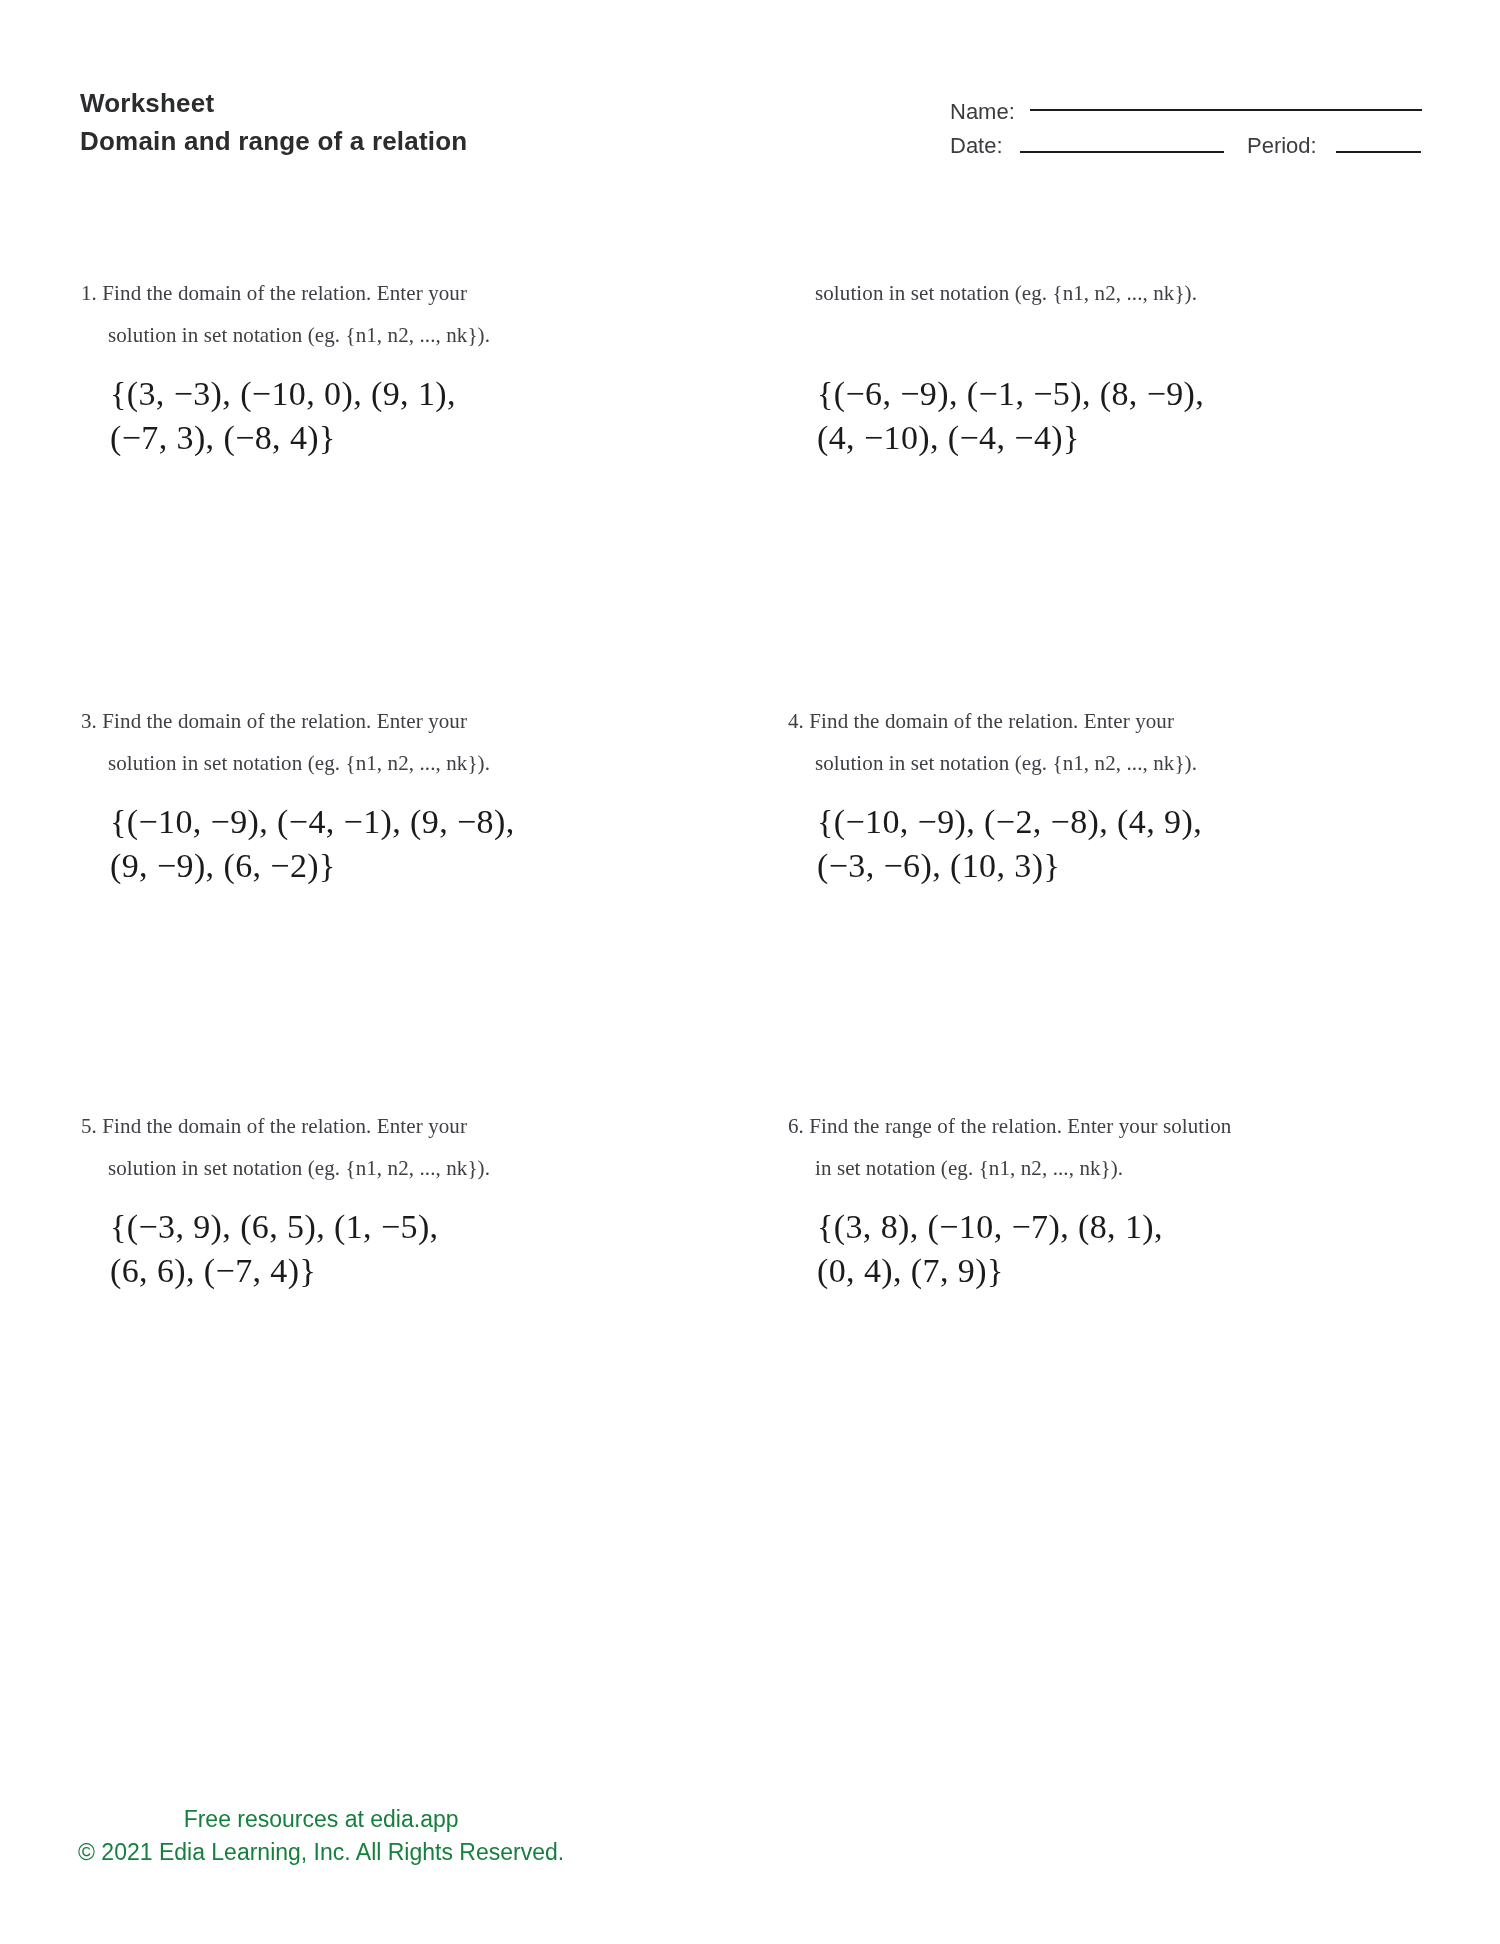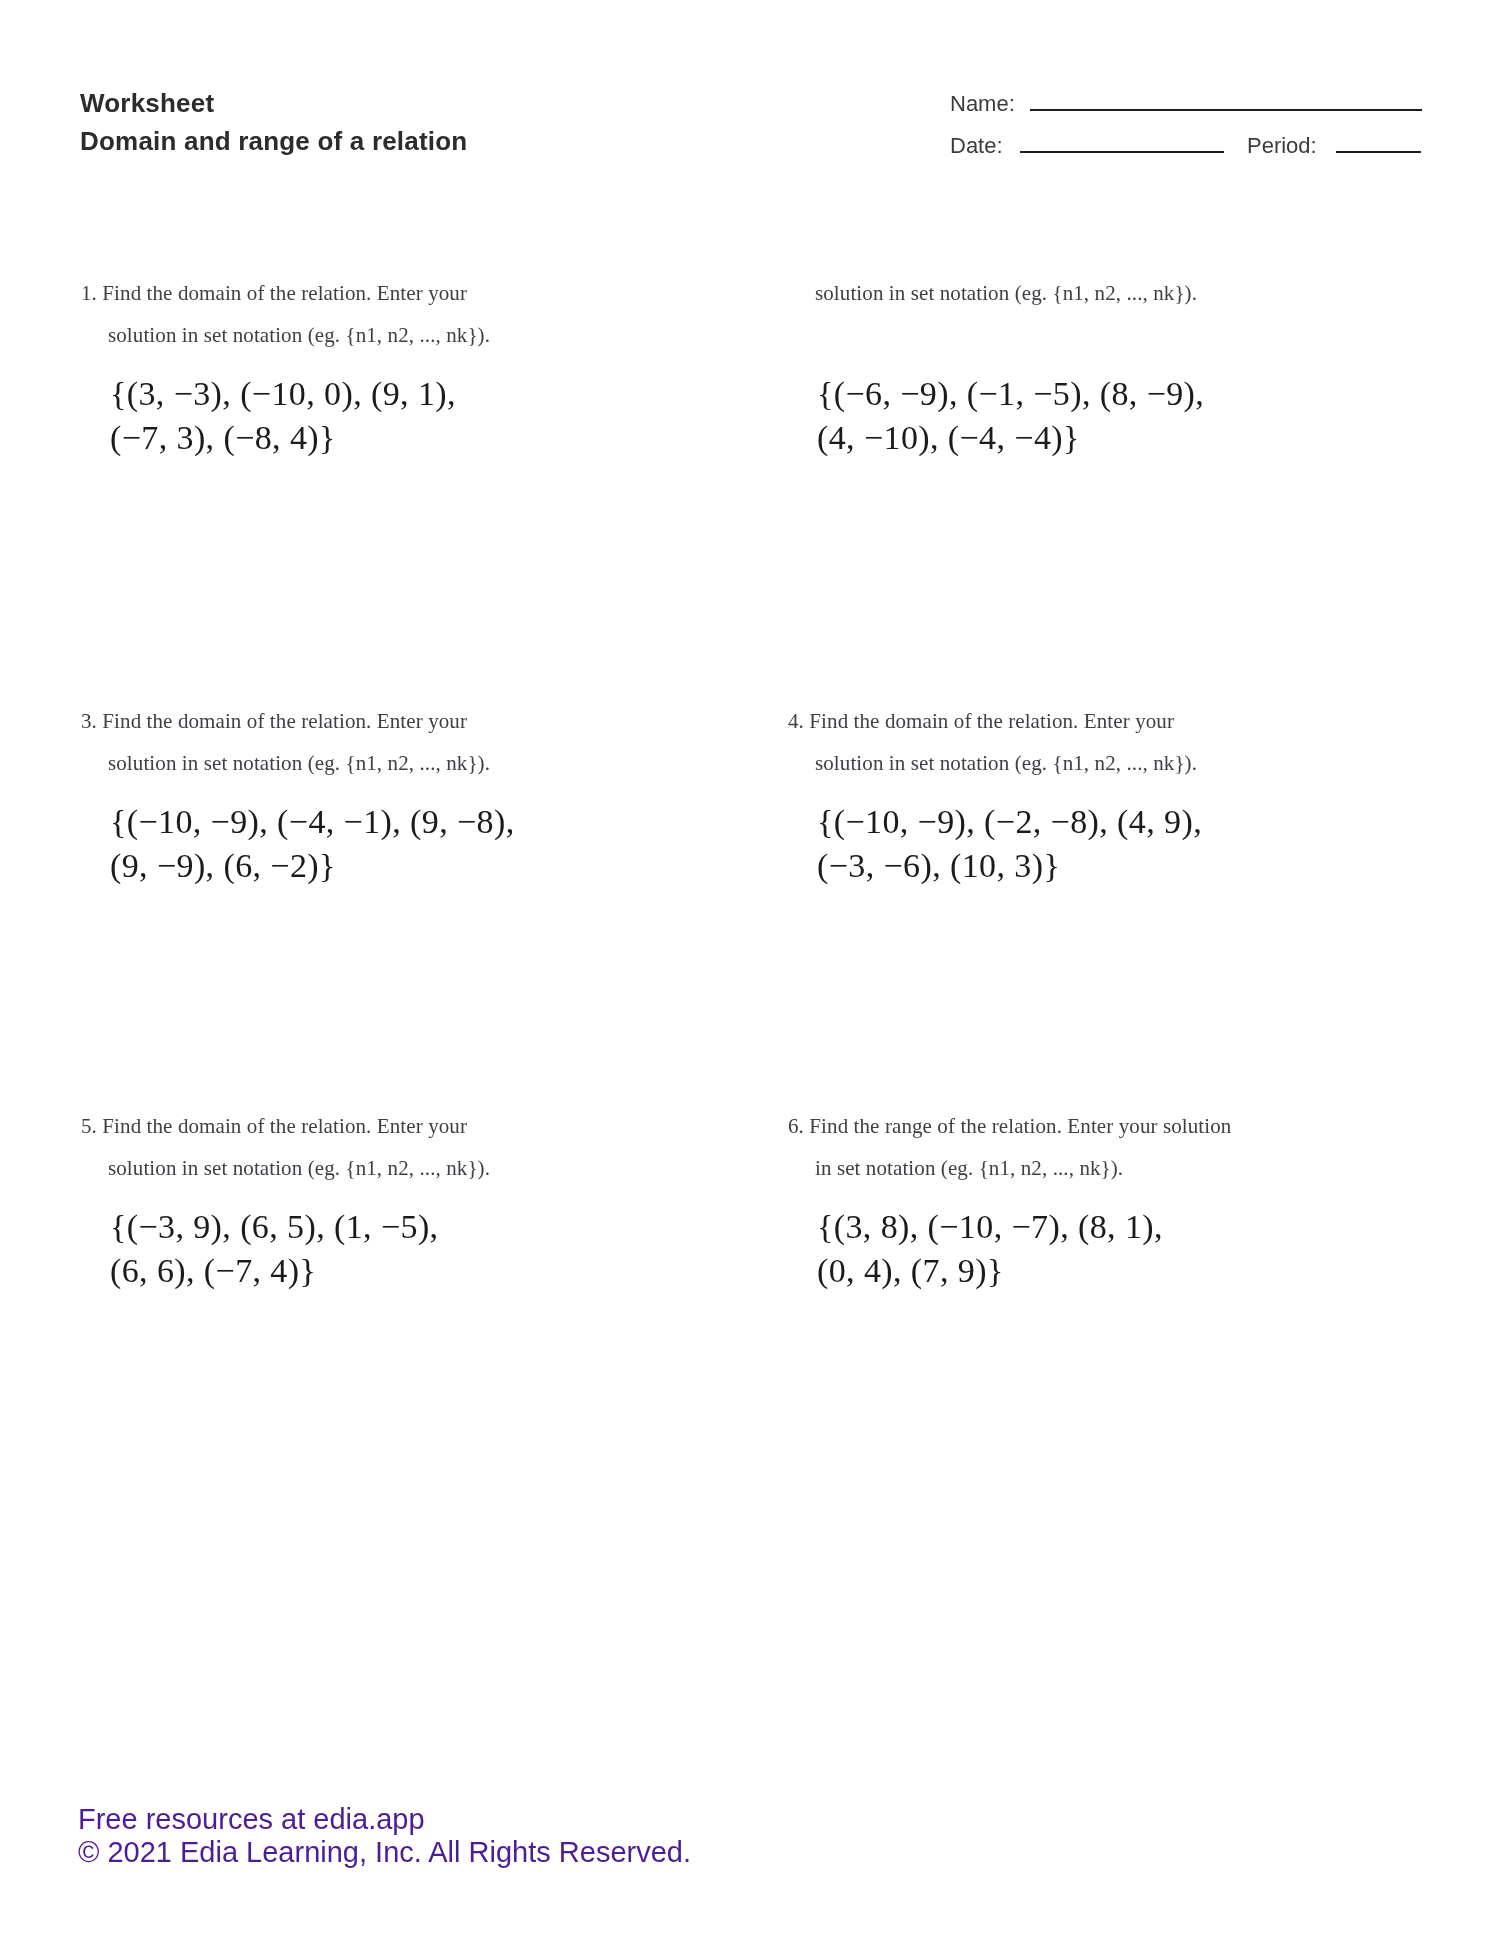--- a/index.html
+++ b/index.html
@@ -40,35 +40,35 @@
   .m {
     position:absolute; left:29px; top:100px;
     font-family:"Liberation Serif", serif;
     font-size:34px; line-height:44px; color:#1b1b1e;
     letter-spacing:0.4px; white-space:nowrap;
   }
 
   
   .footer {
     position:absolute; left:78px; top:1803px;
-    font-size:29px; line-height:33px; color:#4c1d95;
+    font-size:23px; line-height:33px; color:#15803d;text-align:center;
   }
 </style>
 </head>
 <body>
 
 <div class="page">
 
   <div class="title">
     <div>Worksheet</div>
     <div>Domain and range of a relation</div>
   </div>
 
   <div class="fields">
-    <div class="field-label" style="left:950px; top:92px;">Name:</div>
+    <div class="field-label" style="left:950px; top:100px;">Name:</div>
     <div class="blank" style="left:1030px; top:109px; width:392px;"></div>
 
     <div class="field-label" style="left:950px; top:134px;">Date:</div>
     <div class="blank" style="left:1020px; top:151px; width:204px;"></div>
 
     <div class="field-label" style="left:1247px; top:134px;">Period:</div>
     <div class="blank" style="left:1336px; top:151px; width:85px;"></div>
   </div>
 
   <div class="cell c1 r1">

